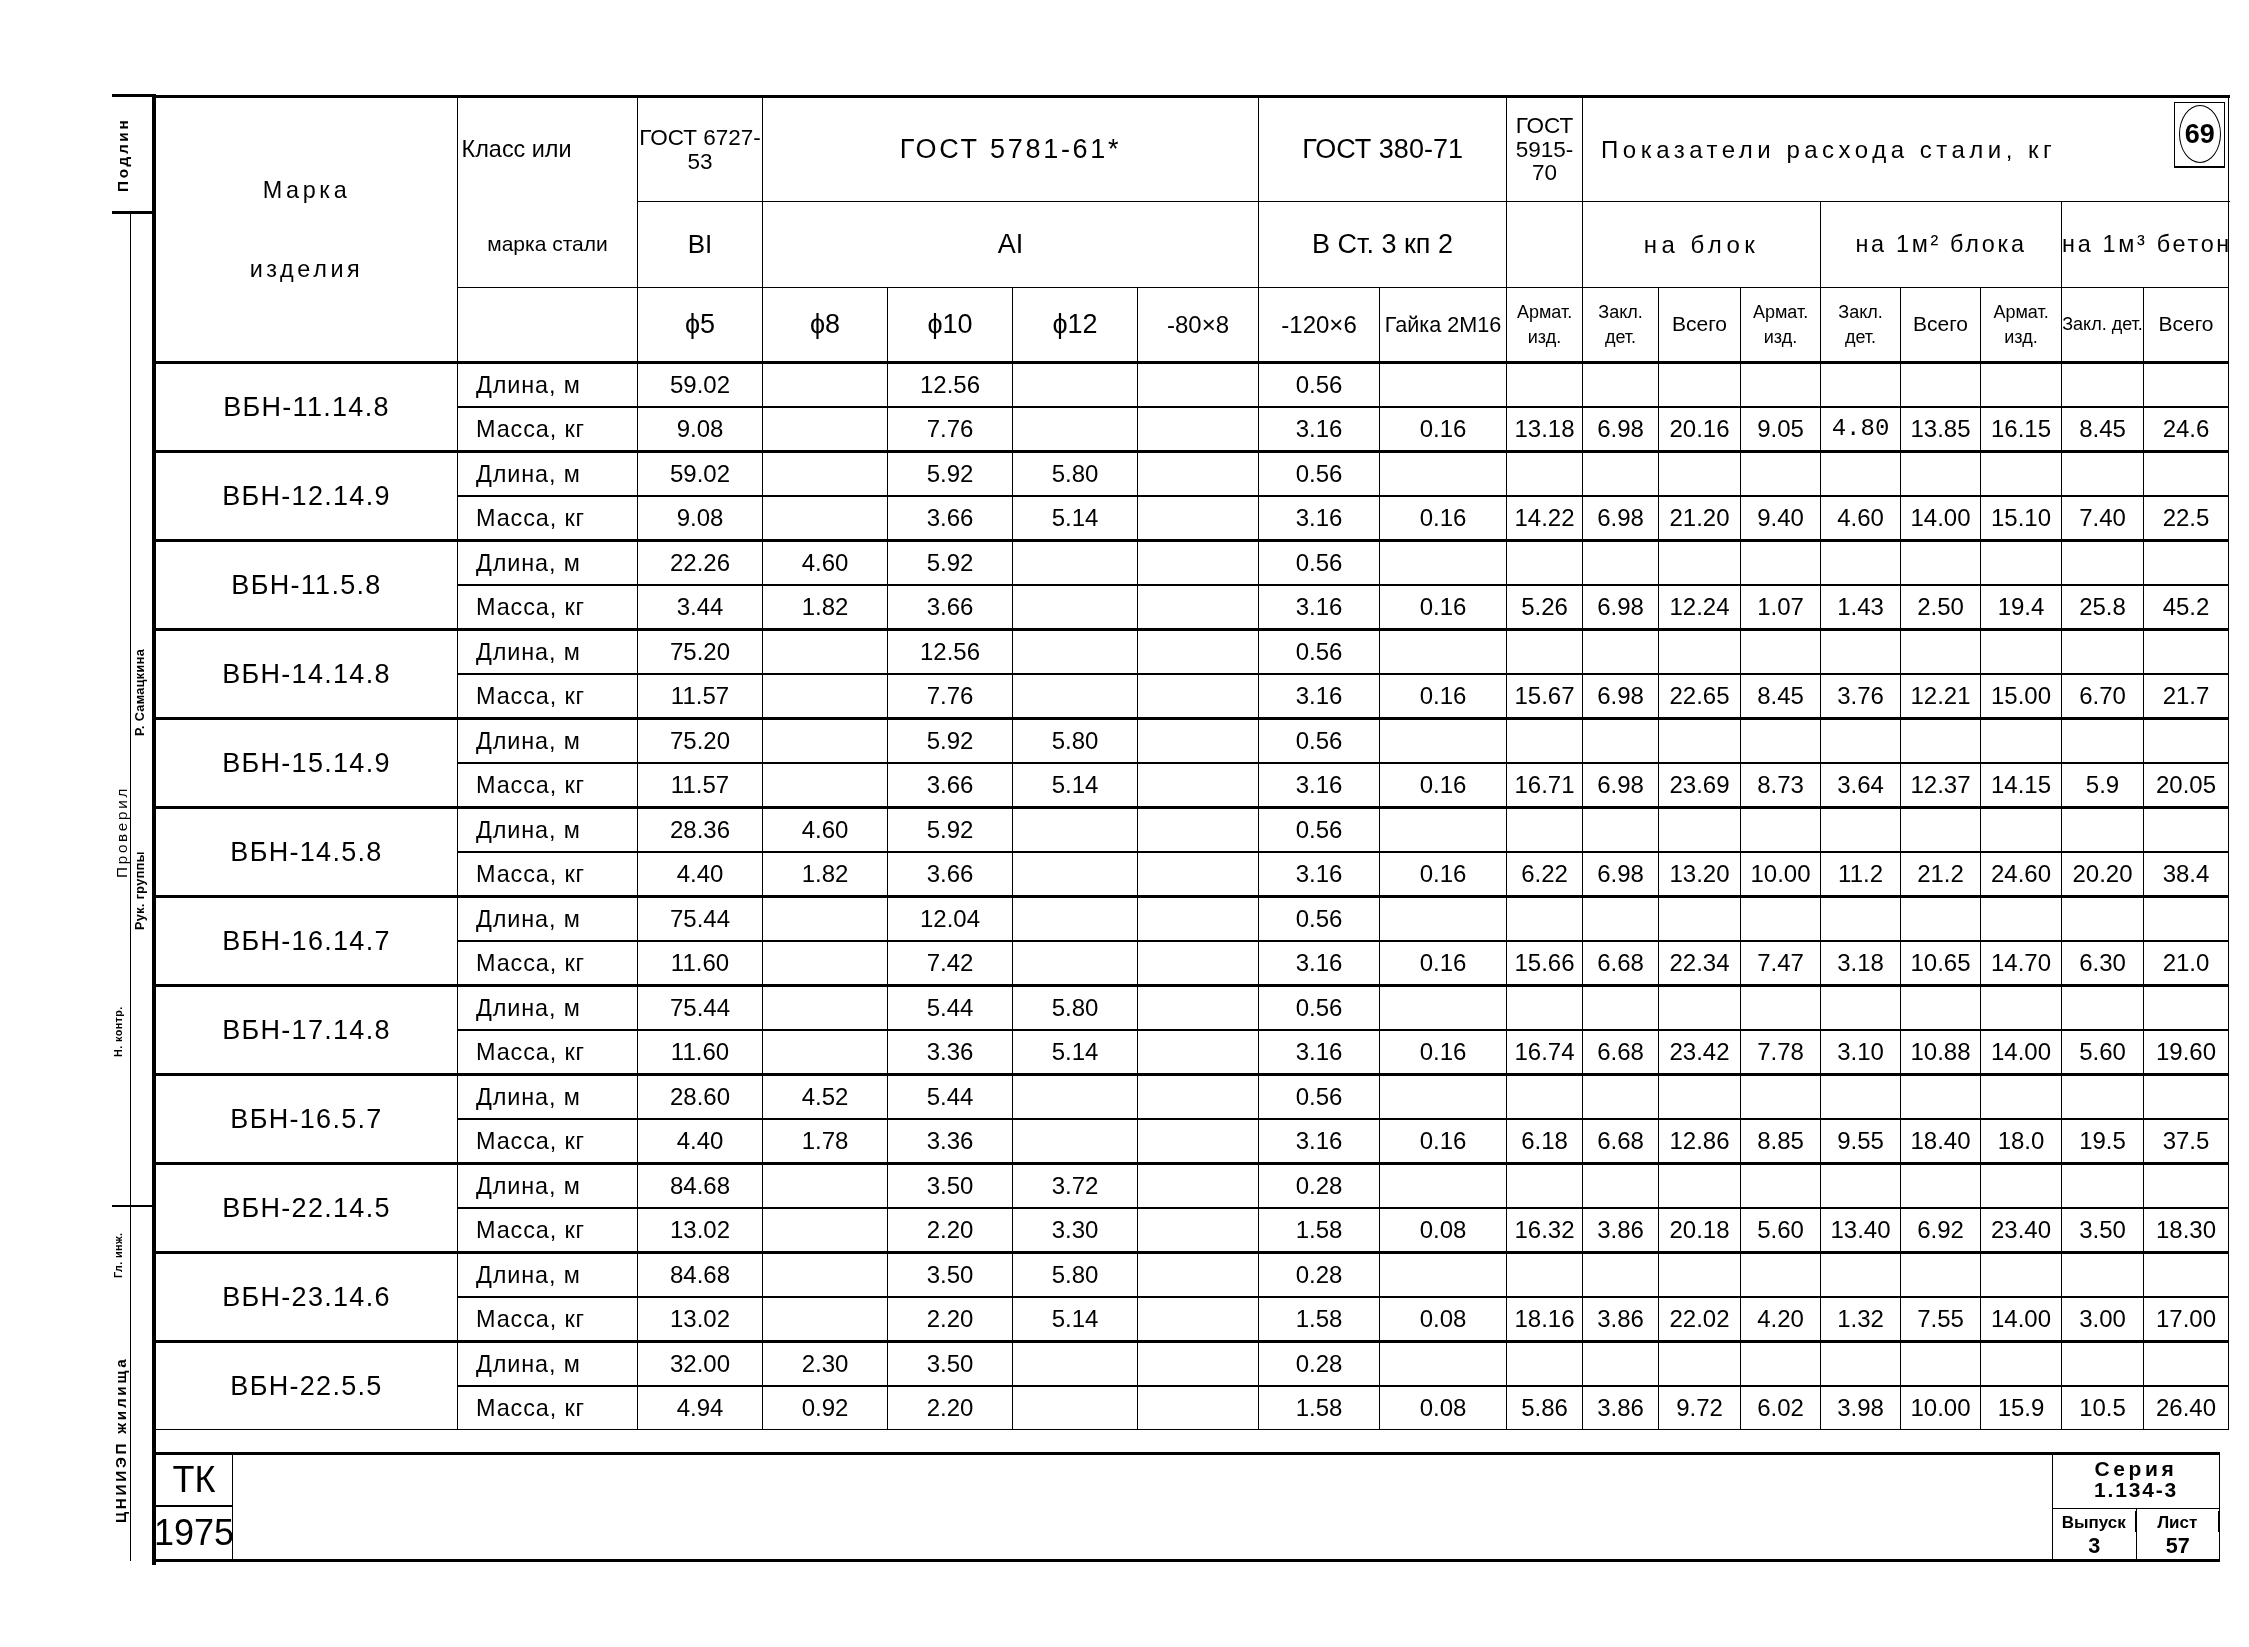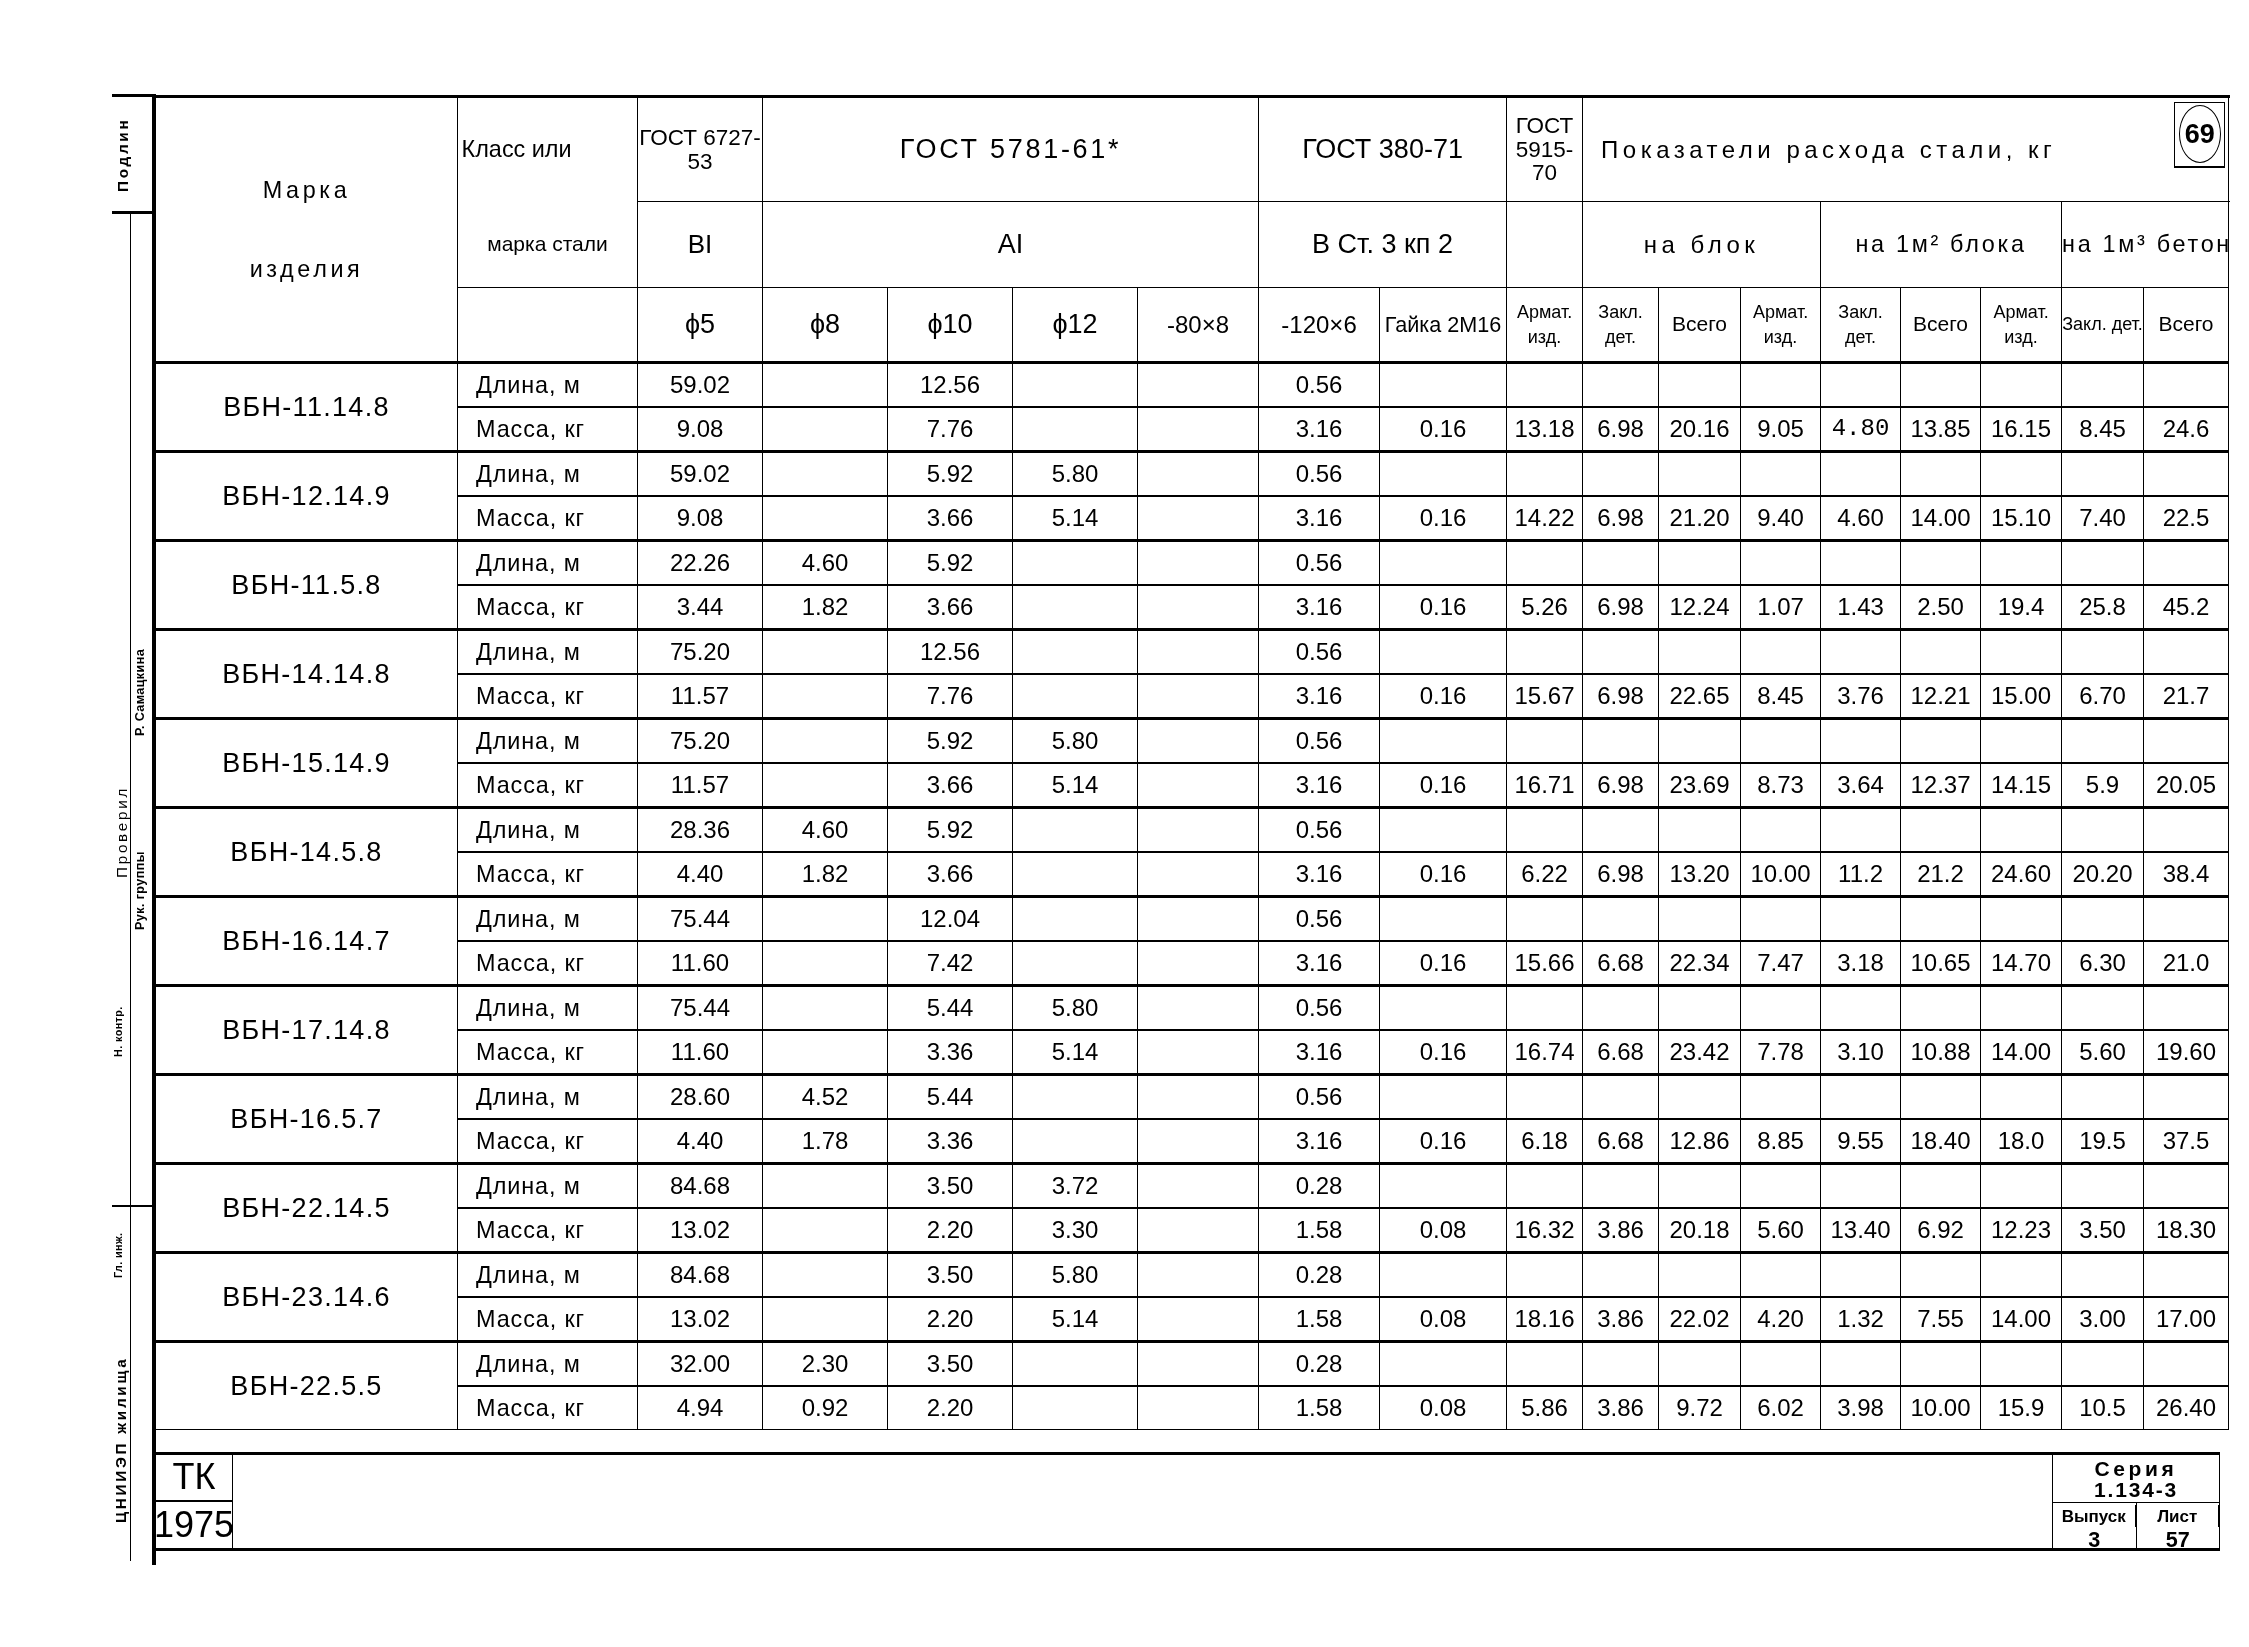--- a/index.html
+++ b/index.html
@@ -17,21 +17,21 @@
   table.main tr.h1 td { height:103px; }
   table.main tr.h2 td { height:85px; }
   table.main tr.h3 td { height:73px; }
   table.main tr.d td { height:42px; font-size:24px; }
   .thick-top td { border-top:3.1px solid #000 !important; }
   .mark { font-size:27px !important; letter-spacing:1.3px; }
   .lbl { text-align:left !important; padding-left:18px !important; font-size:23.4px !important; letter-spacing:0.9px; }
   .hdr-big { font-size:28px; letter-spacing:3.6px; }
   .hdr-sm { font-size:21px; white-space:normal !important; }
   .hdr-xs { font-size:18px !important; white-space:normal !important; line-height:1.35 !important; }
-  .title-block { position:absolute; left:155px; top:1452px; width:2065px; height:99px;
+  .title-block { position:absolute; left:155px; top:1452px; width:2065px; height:110px;
          border:1.3px solid #000; border-top:3.1px solid #000; border-bottom:3.6px solid #000; box-sizing:border-box; }
   .tk { position:absolute; left:0; top:0; width:76px; height:100%; border-right:1.3px solid #000; }
   .tk div { height:50%; display:flex; align-items:center; justify-content:center; font-size:36px; box-sizing:border-box; }
   .tk div:first-child { border-bottom:2.7px solid #000; }
   .doc-title { position:absolute; left:76px; right:189px; top:0; bottom:0; display:flex; align-items:center; justify-content:center;
          font-size:38px; letter-spacing:10px; }
   .doc-title span + span { margin-left:90px; }
   .series { position:absolute; right:0; top:0; width:166px; height:100%; border-left:1.3px solid #000; }
   .series .top { height:52%; border-bottom:1.8px solid #000; text-align:center; font-size:21px; line-height:1.0; padding-top:2.7px; box-sizing:border-box; font-weight:bold; }
   .series .bot { display:flex; height:48%; }
@@ -512,21 +512,21 @@
           <td style="border-top-width:2.7px;">3.30</td>
           <td style="border-top-width:2.7px;"></td>
           <td style="border-top-width:2.7px;">1.58</td>
           <td style="border-top-width:2.7px;">0.08</td>
           <td style="border-top-width:2.7px;">16.32</td>
           <td style="border-top-width:2.7px;">3.86</td>
           <td style="border-top-width:2.7px;">20.18</td>
           <td style="border-top-width:2.7px;">5.60</td>
           <td style="border-top-width:2.7px;">13.40</td>
           <td style="border-top-width:2.7px;">6.92</td>
-          <td style="border-top-width:2.7px;">12.23</td>
+          <td style="border-top-width:2.7px;">23.40</td>
           <td style="border-top-width:2.7px;">3.50</td>
           <td style="border-top-width:2.7px;">18.30</td>
         </tr>
         <tr class="d thick-top">
           <td rowspan="2" class="mark">ВБН-23.14.6</td>
           <td class="lbl">Длина, м</td>
           <td>84.68</td>
           <td></td>
           <td>3.50</td>
           <td>5.80</td>

